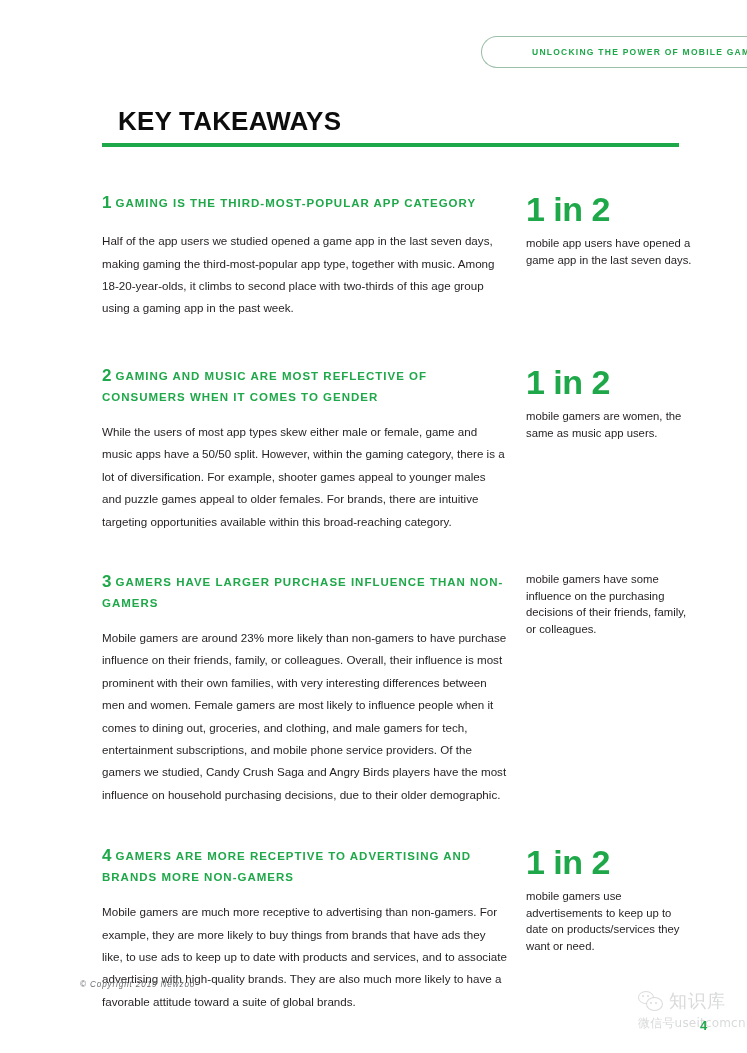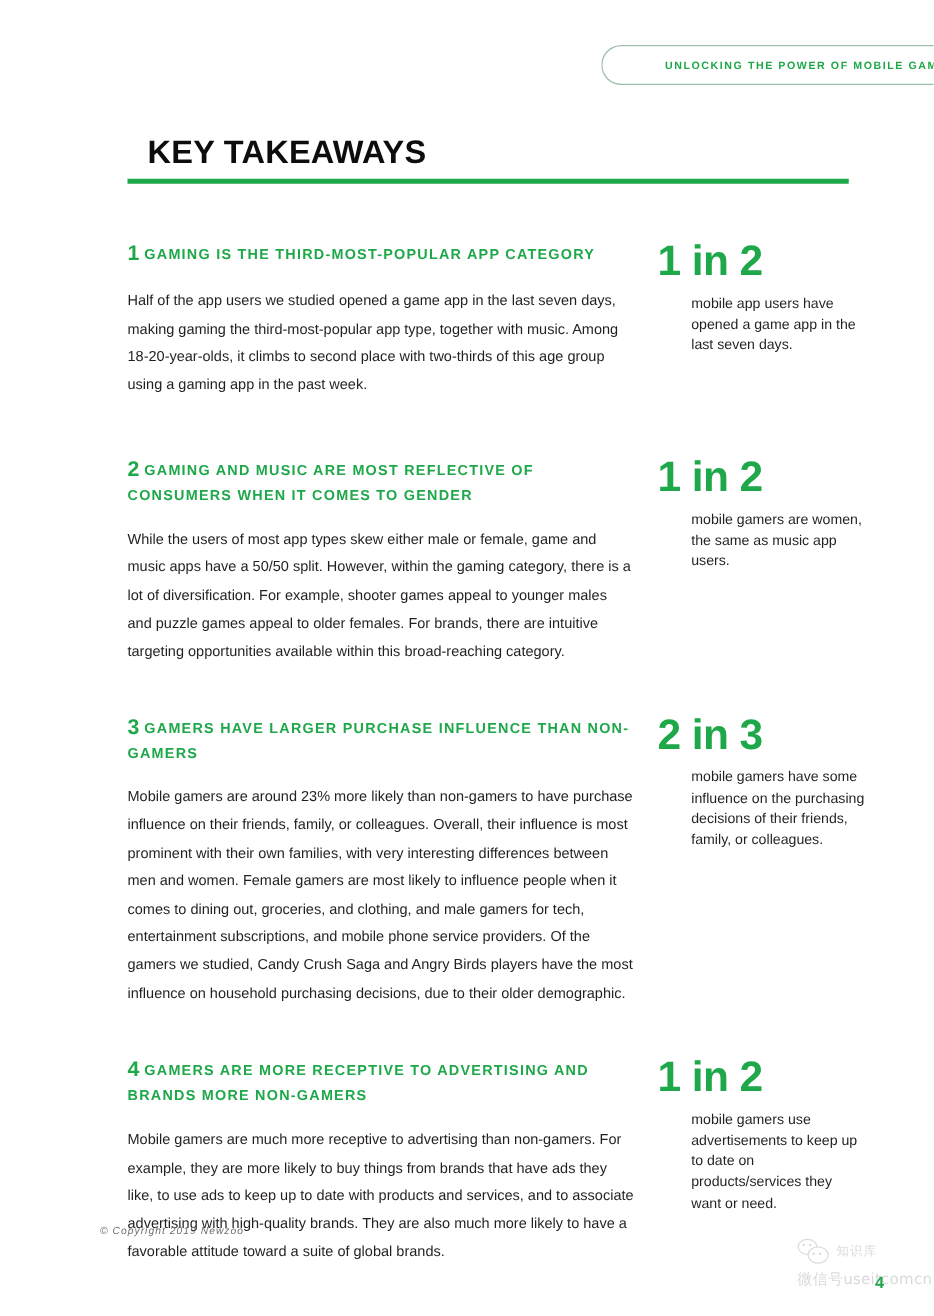--- a/index.html
+++ b/index.html
@@ -115,21 +115,20 @@
     font-weight: bold;
     line-height: 1;
     letter-spacing: -0.5px;
     margin-bottom: 9px;
   }
   .stat-sub {
     color: #231f20;
     font-size: 11.3px;
     line-height: 1.48;
     letter-spacing: 0.01px;
-    margin-left: 27px;
   }
 
   .gap-1 { height: 43px; }
   .gap-2 { height: 36px; }
   .gap-3 { height: 37px; }
 
   
   .footer-copyright {
     position: absolute;
     left: 80px;
@@ -178,21 +177,21 @@
   .wm-bub-a { left: 0; top: 0; width: 14px; height: 11px; }
   .wm-bub-b { left: 8px; top: 6px; width: 15px; height: 12px; background:#fff; }
   .wm-dot {
     position: absolute;
     width: 2px; height: 2px;
     border-radius: 50%;
     background: #a9aaac;
   }
   .wm-cn {
     color: #a4a6a8;
-    font-size: 10px;
+    font-size: 18px;
     letter-spacing: 1px;
     font-family: Liberation Sans, sans-serif;
   }
   .wm-row2 {
     color: #a4a6a8;
     font-size: 12px;
     letter-spacing: 0.2px;
     font-family: "DejaVu Sans", sans-serif;
     white-space: nowrap;
     margin-top: 1px;
@@ -237,21 +236,20 @@
     </div>
 
     <div class="gap-2"></div>
 
     <div class="takeaway">
       <div class="takeaway-left">
         <div class="tk-heading"><span class="tk-num">3</span><span>GAMERS HAVE LARGER PURCHASE INFLUENCE THAN NON-GAMERS</span></div>
         <p class="tk-body">Mobile gamers are around 23% more likely than non-gamers to have purchase influence on their friends, family, or colleagues. Overall, their influence is most prominent with their own families, with very interesting differences between men and women. Female gamers are most likely to influence people when it comes to dining out, groceries, and clothing, and male gamers for tech, entertainment subscriptions, and mobile phone service providers. Of the gamers we studied, Candy Crush Saga and Angry Birds players have the most influence on household purchasing decisions, due to their older demographic.</p>
       </div>
       <div class="takeaway-right">
-        <div class="stat-big">2 in 3</div>
         <div class="stat-sub">mobile gamers have some influence on the purchasing decisions of their friends, family, or colleagues.</div>
       </div>
     </div>
 
     <div class="gap-3"></div>
 
     <div class="takeaway">
       <div class="takeaway-left">
         <div class="tk-heading"><span class="tk-num">4</span><span>GAMERS ARE MORE RECEPTIVE TO ADVERTISING AND BRANDS MORE NON-GAMERS</span></div>
         <p class="tk-body">Mobile gamers are much more receptive to advertising than non-gamers. For example, they are more likely to buy things from brands that have ads they like, to use ads to keep up to date with products and services, and to associate advertising with high-quality brands. They are also much more likely to have a favorable attitude toward a suite of global brands.</p>

